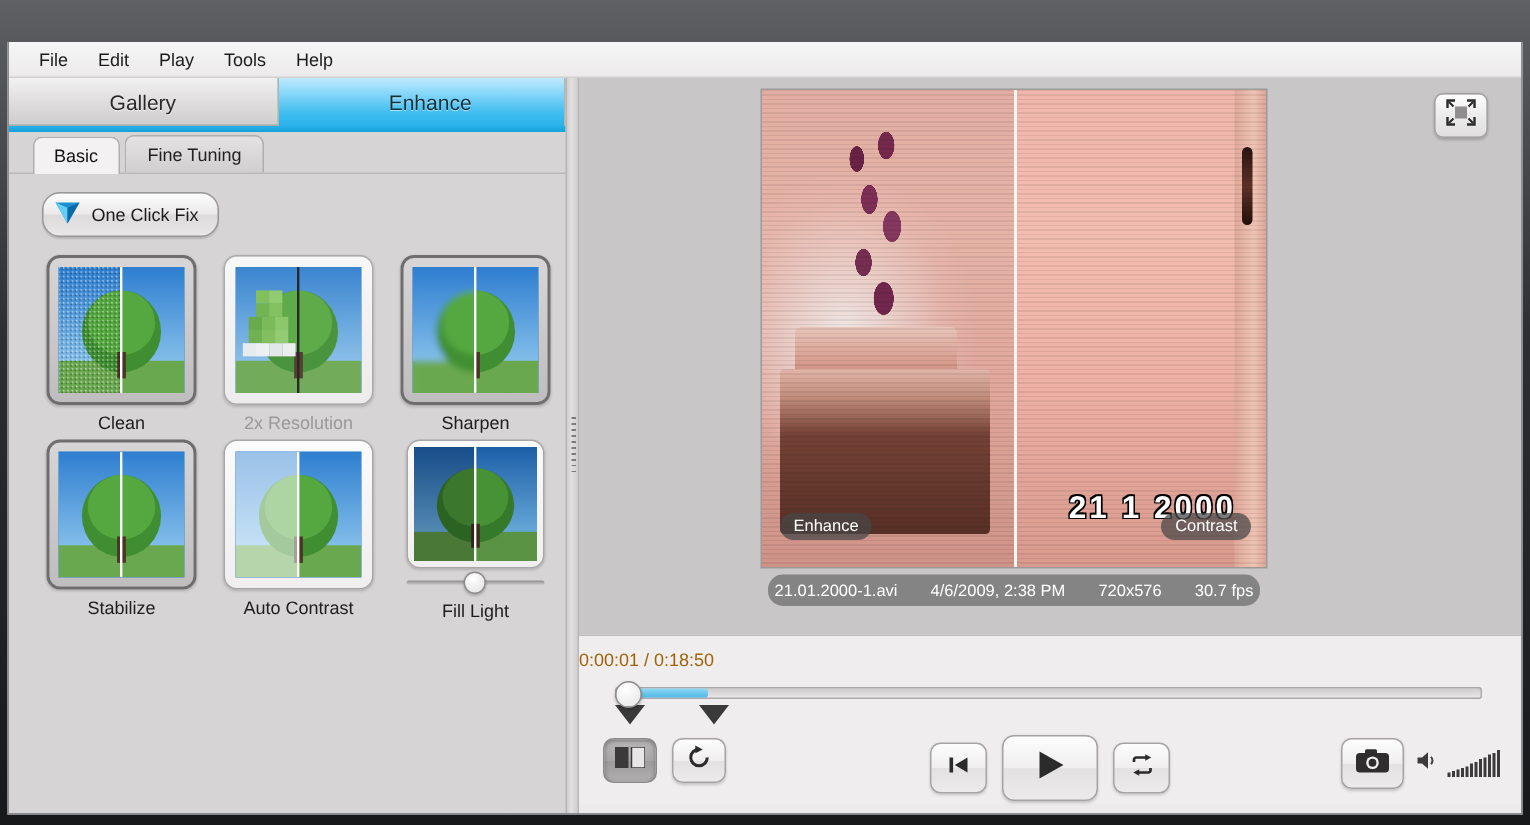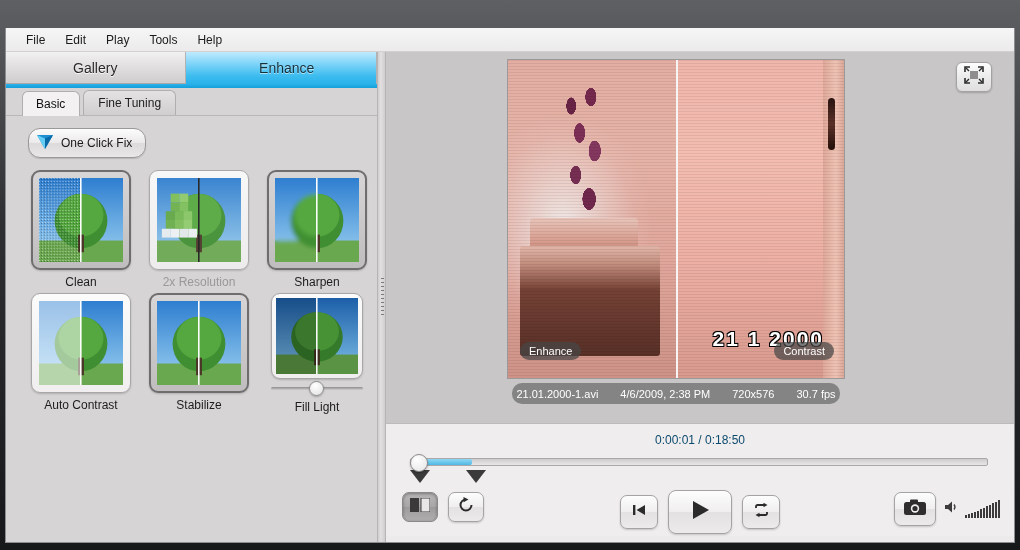--- a/index.html
+++ b/index.html
@@ -250,22 +250,22 @@
     display: flex; align-items: center; justify-content: center; gap: 22px;
     color: #fff; font-size: 11px;
   }
 
   
   .transport {
     height: 113px; background: #efeded; border-top: 1px solid #bdbbbb;
     position: relative; flex: none;
   }
   .timecode {
-    position: absolute; left: 0; right: 0; top: 9px; text-align: center;
-    font-size: 12px; color: #0c4a6e;
+    position: absolute; left: 0; right: 0; top: 9px; text-align: left;
+    font-size: 12px; color: #a16207;
   }
   .seekwrap { position: absolute; left: 24px; right: 26px; top: 30px; height: 26px; }
   .seektrack {
     position: absolute; left: 0; right: 0; top: 4px; height: 8px;
     background: linear-gradient(180deg,#cdcbcb,#e9e7e7); border: 1px solid #a9a7a7;
     border-radius: 2px;
   }
   .seekfill {
     position: absolute; left: 6px; top: 5px; width: 56px; height: 6px;
     background: linear-gradient(180deg,#8fd8f4,#4fb8e4); border-radius: 2px;
@@ -442,50 +442,50 @@
                       <ellipse cx="43" cy="38" rx="23" ry="22" fill="#54a83f"></ellipse>
                     </g>
                     <rect x="42" y="0" width="1.6" height="86" fill="#ffffff"></rect>
                   </svg>
                 </div>
               </div>
               <div class="toollabel">Sharpen</div>
             </div>
 
             <div class="toolcell">
+              <div class="toolbtn sel">
+                <div class="thumb">
+                  <svg width="100%" height="100%" viewBox="0 0 86 86" preserveAspectRatio="none">
+                    <rect width="86" height="86" fill="url(#sky1)"></rect>
+                    <rect y="64" width="86" height="22" fill="#6aa84f"></rect>
+                    <ellipse cx="43" cy="44" rx="27" ry="28" fill="#3f8f32"></ellipse>
+                    <ellipse cx="43" cy="38" rx="23" ry="22" fill="#54a83f"></ellipse>
+                    <rect x="40" y="58" width="6" height="18" fill="#4a3526"></rect>
+                    <rect x="42" y="0" width="1.6" height="86" fill="#ffffff"></rect>
+                  </svg>
+                </div>
+              </div>
+              <div class="toollabel">Stabilize</div>
+            </div>
+
+            <div class="toolcell">
               <div class="toolbtn">
                 <div class="thumb">
                   <svg width="100%" height="100%" viewBox="0 0 86 86" preserveAspectRatio="none">
                     <rect width="86" height="86" fill="url(#sky1)"></rect>
                     <rect y="64" width="86" height="22" fill="#6aa84f"></rect>
                     <ellipse cx="43" cy="44" rx="27" ry="28" fill="#3f8f32"></ellipse>
                     <ellipse cx="43" cy="38" rx="23" ry="22" fill="#54a83f"></ellipse>
                     <rect x="40" y="58" width="6" height="18" fill="#4a3526"></rect>
                     <rect x="0" y="0" width="43" height="86" fill="#ffffff" opacity=".52"></rect>
                     <rect x="42" y="0" width="1.6" height="86" fill="#ffffff"></rect>
                   </svg>
                 </div>
               </div>
               <div class="toollabel">Auto Contrast</div>
-            </div>
-
-            <div class="toolcell">
-              <div class="toolbtn sel">
-                <div class="thumb">
-                  <svg width="100%" height="100%" viewBox="0 0 86 86" preserveAspectRatio="none">
-                    <rect width="86" height="86" fill="url(#sky1)"></rect>
-                    <rect y="64" width="86" height="22" fill="#6aa84f"></rect>
-                    <ellipse cx="43" cy="44" rx="27" ry="28" fill="#3f8f32"></ellipse>
-                    <ellipse cx="43" cy="38" rx="23" ry="22" fill="#54a83f"></ellipse>
-                    <rect x="40" y="58" width="6" height="18" fill="#4a3526"></rect>
-                    <rect x="42" y="0" width="1.6" height="86" fill="#ffffff"></rect>
-                  </svg>
-                </div>
-              </div>
-              <div class="toollabel">Stabilize</div>
             </div>
 
             <div class="toolcell">
               <div class="toolbtn" style="height:86px;width:92px;padding:4px;">
                 <div class="thumb">
                   <svg width="100%" height="100%" viewBox="0 0 86 86" preserveAspectRatio="none">
                     <defs>
                       <linearGradient id="sky2" x1="0" y1="0" x2="0" y2="1">
                         <stop offset="0" stop-color="#1d5fa8"></stop>
                           <stop offset="1" stop-color="#7fc0e8"></stop>

